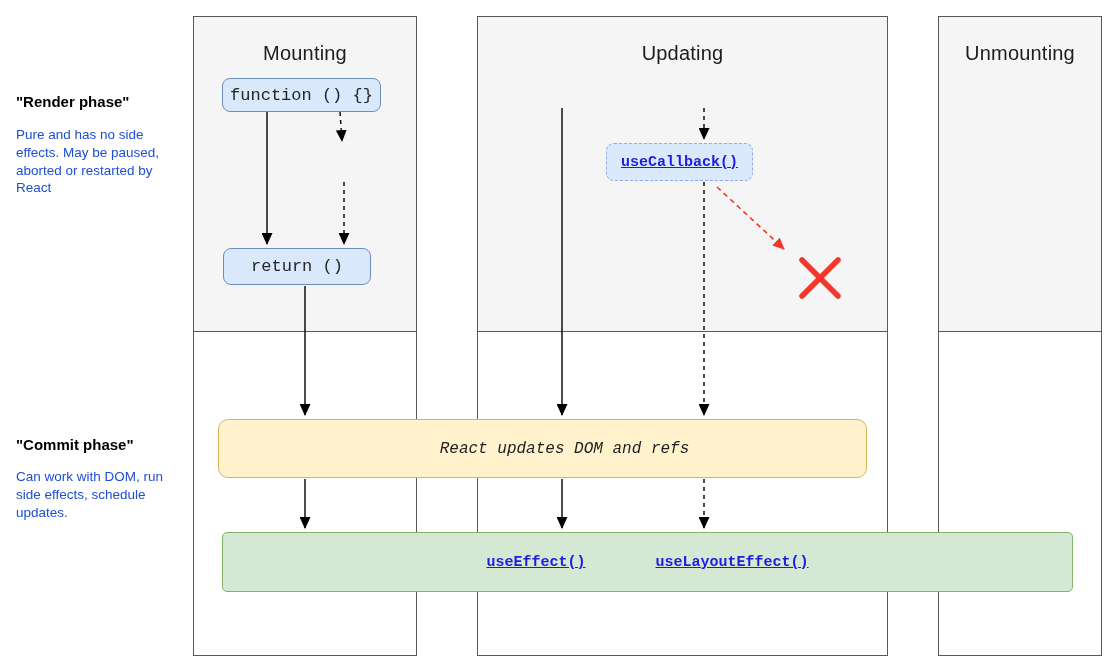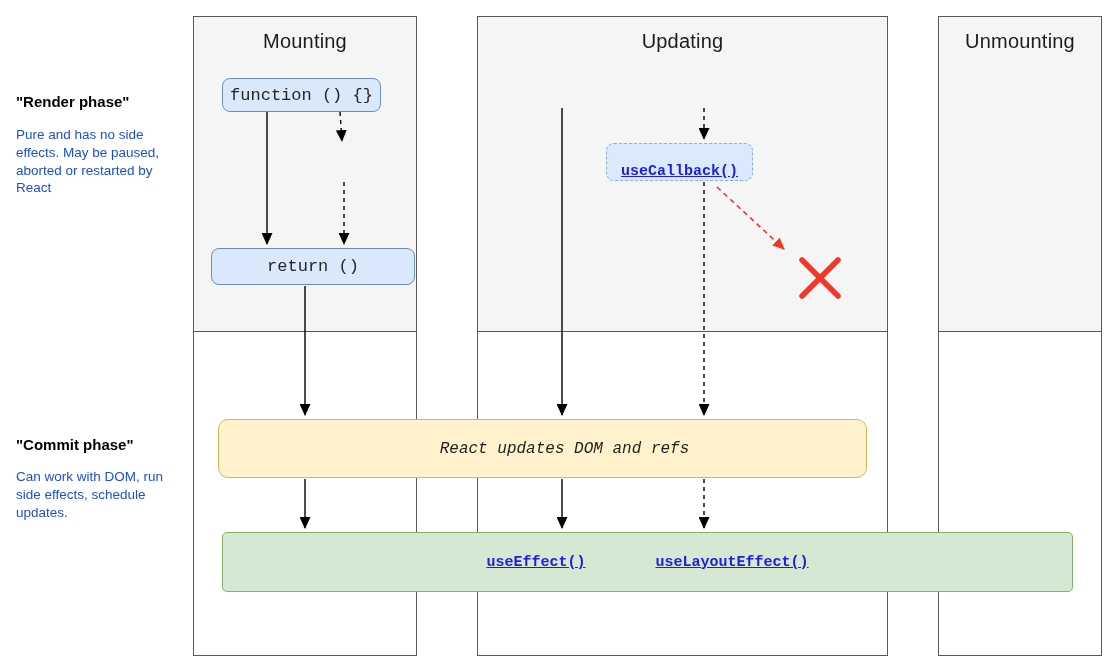--- a/index.html
+++ b/index.html
@@ -18,21 +18,21 @@
   .col{position:absolute; top:16px;}
   .col .col-top{
     box-sizing:border-box; height:316px; background:var(--column-fill);
     border:1px solid var(--column-border);
   }
   .col .col-bottom{
     box-sizing:border-box; height:325px; background:#ffffff;
     border:1px solid var(--column-border); margin-top:-1px;
   }
   .col h2{
-    margin:0; padding-top:13px; text-align:center; font-size:20px;
+    margin:12px; padding-top:13px; text-align:center; font-size:20px;
     font-weight:400; color:#1c1c1c; letter-spacing:.2px;
   }
   #col-mounting{left:193px; width:224px;}
   #col-updating{left:477px; width:411px;}
   #col-unmounting{left:938px; width:164px;}
 
   
   .phase-title{position:absolute; left:16px; font-size:15px; font-weight:700; color:#000;}
   .phase-desc{position:absolute; left:16px; width:164px; font-size:13.5px; line-height:1.32; color:#1d4ed8;}
   #render-title{top:93px;} #render-desc{top:126px;}
@@ -53,23 +53,23 @@
   }
   .node.blue{
     background:var(--node-blue-fill); border:1px solid var(--node-blue-border);
     border-radius:8px; font-size:17px;
   }
   .node.blue-dashed{
     background:#dbe9fd; border:1.6px dashed #8fafe4; border-radius:8px;
   }
   #node-function{left:222px; top:78px;  width:159px; height:34px;}
   #node-usememo {left:295px; top:146px; width:98px;  height:36px;}
-  #node-return  {left:211px; top:248px; width:204px; height:37px;}
+  #node-return  {left:223px; top:248px; width:148px; height:37px;}
   #node-usestate{left:497px; top:75px;  width:368px; height:32px; gap:18px; border-radius:12px;}
-  #node-usecallback{left:606px; top:143px; width:147px; height:38px;align-items:flex-end;}
+  #node-usecallback{left:606px; top:143px; width:147px; height:38px;}
   #node-yellow{
     left:218px; top:419px; width:649px; height:59px;
     background:var(--node-yellow-fill); border:1px solid var(--node-yellow-border);
     border-radius:10px; font-style:italic; font-size:16px; color:#1f1f1f;padding-left:44px;
   }
   #node-green{
     left:222px; top:532px; width:851px; height:60px;
     background:var(--node-green-fill); border:1px solid var(--node-green-border);
     border-radius:5px; gap:70px;
   }

